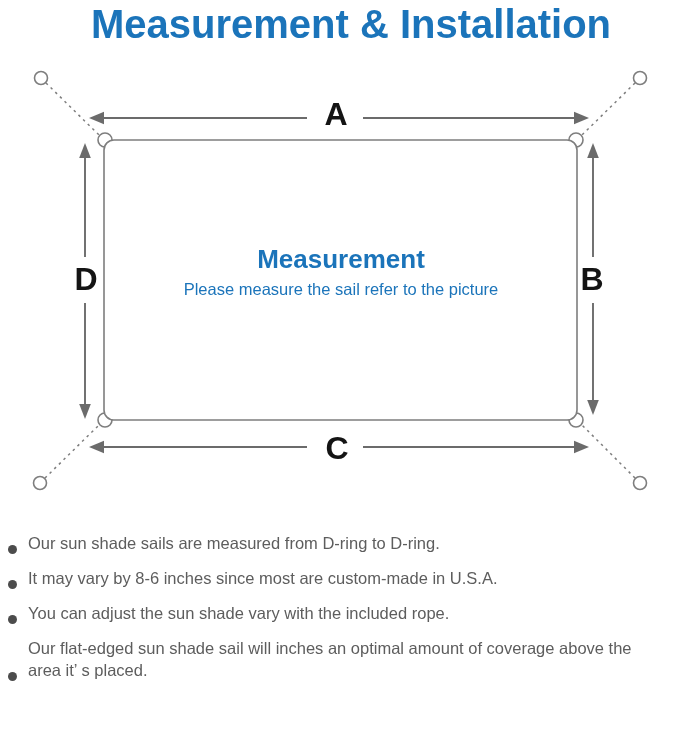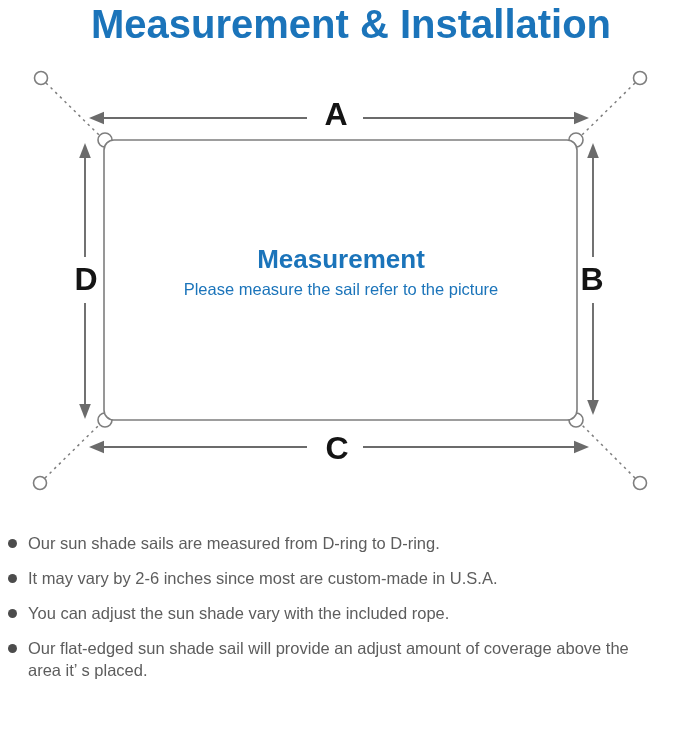--- a/index.html
+++ b/index.html
@@ -51,21 +51,21 @@
     font-size:16.5px;
     fill:var(--accent-blue);
     text-anchor:middle;
   }
   ul.bullet-list{
     position:absolute;top:532px;left:8px;width:660px;
     list-style:none;
   }
   ul.bullet-list li{
     display:flex;
-    align-items:flex-start;
+    align-items:flex-end;
     margin-bottom:13px;
     padding-right:8px;
   }
   .bullet-dot{
     flex:0 0 auto;
     width:9px;height:9px;
     border-radius:50%;
     background:var(--dot-gray);
     margin:6.5px 11px 0 0;
   }
@@ -135,23 +135,23 @@
   <text class="center-subheading" x="341" y="240">Please measure the sail refer to the picture</text>
 </svg>
 
 <ul class="bullet-list">
   <li>
     <span class="bullet-dot"></span>
     <span class="bullet-text">Our sun shade sails are measured from D-ring to D-ring.</span>
   </li>
   <li>
     <span class="bullet-dot"></span>
-    <span class="bullet-text">It may vary by 2-6 inches since most are custom-made in U.S.A.</span>
+    <span class="bullet-text">It may vary by 8-6 inches since most are custom-made in U.S.A.</span>
   </li>
   <li>
     <span class="bullet-dot"></span>
     <span class="bullet-text">You can adjust the sun shade vary with the included rope.</span>
   </li>
   <li>
     <span class="bullet-dot"></span>
-    <span class="bullet-text">Our flat-edged sun shade sail will provide an adjust amount of coverage above the area it’ s placed.</span>
+    <span class="bullet-text">Our flat-edged sun shade sail will inches an optimal amount of coverage above the area it’ s placed.</span>
   </li>
 </ul>
 
 </body></html>

